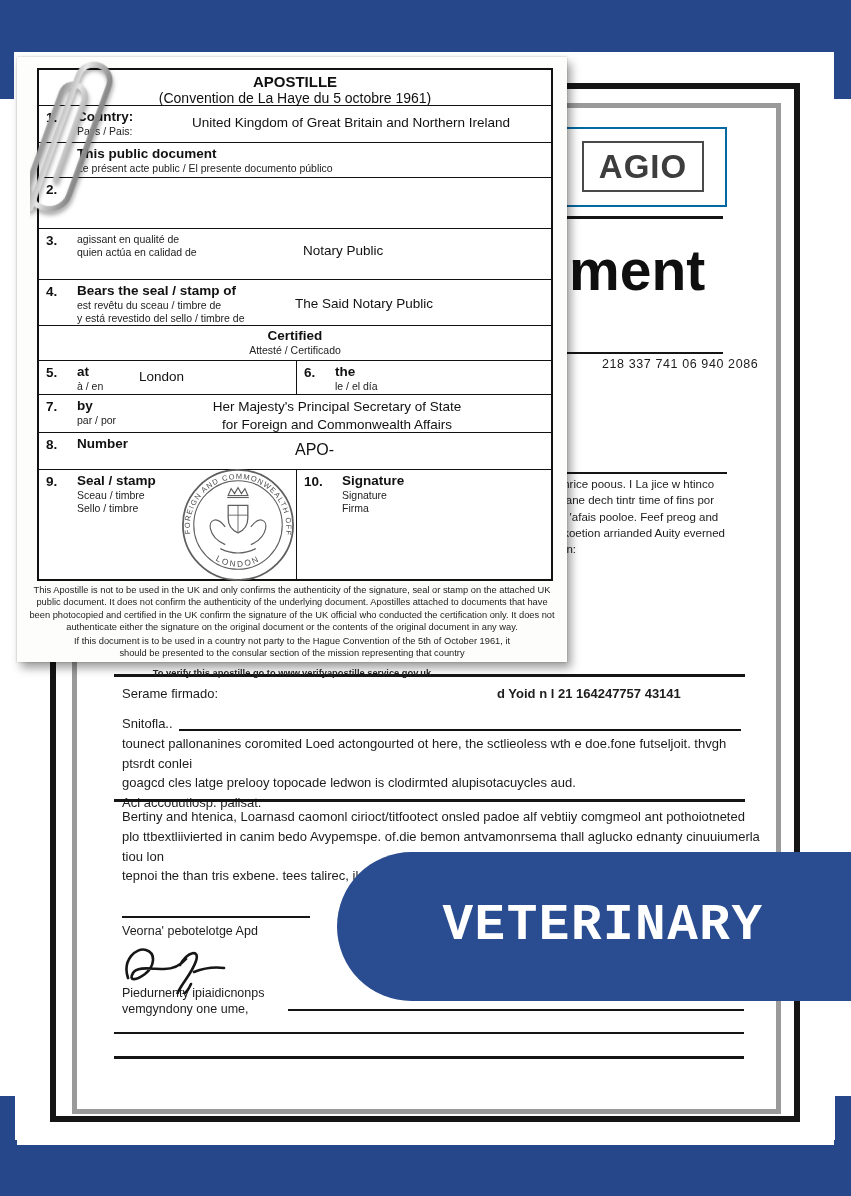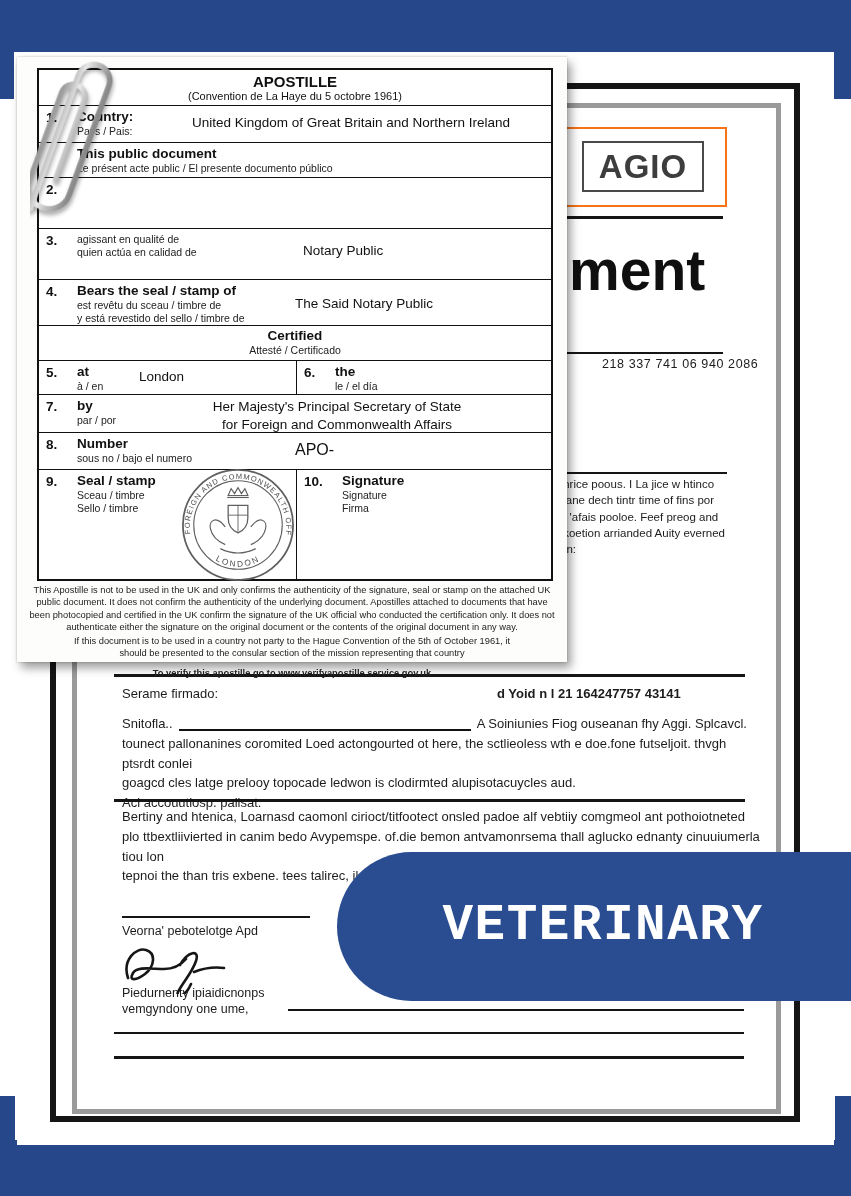--- a/index.html
+++ b/index.html
@@ -8,21 +8,21 @@
   .abs{position:absolute;}
   
   .blue{background:#26478a;}
   
   .vet-page{position:absolute;left:17px;top:52px;width:817px;height:1093px;background:#fff;}
   .border-black{position:absolute;left:33px;top:31px;width:738px;height:1027px;border:6px solid #151515;}
   .border-gray{position:absolute;left:55px;top:51px;width:699px;height:1001px;border:5px solid #9a9a9a;}
   .rule{position:absolute;background:#151515;height:2px;}
   .rule-thick{height:3px;}
   .garble{color:#1c1c1c;filter:blur(0.4px);}
-  .agio-outer{position:absolute;left:523px;top:75px;width:183px;height:76px;border:2px solid #f97316;background:#fff;}
+  .agio-outer{position:absolute;left:523px;top:75px;width:183px;height:76px;border:2px solid #0369a1;background:#fff;}
   .agio-inner{position:absolute;left:40px;top:12px;width:118px;height:47px;border:2px solid #4a4a4a;
               display:flex;align-items:center;justify-content:center;}
   .agio-text{font-size:33px;font-weight:bold;color:#3d3d3d;letter-spacing:1px;}
   .doc-partial{position:absolute;left:552px;top:185px;font-size:57px;font-weight:bold;color:#0f0f0f;}
   .ref-num{position:absolute;left:585px;top:305px;font-size:12.5px;letter-spacing:0.6px;}
   .side-text{position:absolute;left:543px;top:424px;width:180px;font-size:11.5px;line-height:1.42;}
   .body-text{font-size:13px;line-height:1.52;}
   .p1line1{display:flex;align-items:flex-end;}
   .fill-line{flex:1;border-bottom:2px solid #111;margin:0 6px 3px 6px;}
   .sig-caption{font-size:12.5px;}
@@ -89,21 +89,20 @@
     </div>
 
     <div class="rule rule-thick" style="left:97px;top:622px;width:631px;"></div>
     <div class="abs garble" style="left:105px;top:634px;font-size:13px;">Serame firmado:</div>
     <div class="abs garble" style="left:480px;top:634px;font-size:13px;font-weight:bold;">d   Yoid n l 21 164247757 43141</div>
 
     <div class="abs garble body-text" style="left:105px;top:662px;width:625px;">
       <div class="p1line1">
         <span>Snitofla..</span>
         <span class="fill-line"></span>
-        <span>A Soiniunies Fiog ouseanan fhy Aggi. Splcavcl.</span>
       </div>
       <div>tounect pallonanines coromited Loed  actongourted ot here, the sctlieoless wth e doe.fone futseljoit. thvgh ptsrdt conlei</div>
       <div>goagcd cles latge prelooy topocade ledwon is clodirmted alupisotacuycles aud.</div>
       <div>Aci accouutiosp. pallsat.</div>
     </div>
 
     <div class="rule rule-thick" style="left:97px;top:747px;width:631px;"></div>
     <div class="abs garble body-text" style="left:105px;top:755px;width:640px;">
       <div>Bertiny and htenica, Loarnasd caomonl cirioct/titfootect onsled padoe alf vebtiiy comgmeol ant pothoiotneted</div>
       <div>plo ttbextliivierted in canim bedo Avypemspe. of.die bemon antvamonrsema thall aglucko ednanty cinuuiumerla tiou lon</div>
@@ -127,21 +126,21 @@
 
   <div class="banner">
     <span>VETERINARY</span>
   </div>
 
   <div class="apostille">
     <div class="ap-table">
 
       <div class="ap-row ap-center" style="height:35px;">
         <div style="font-weight:bold;font-size:15px;">APOSTILLE</div>
-        <div style="font-size:11px;">(Convention de La Haye du 5 octobre 1961)</div>
+        <div style="font-size:14px;">(Convention de La Haye du 5 octobre 1961)</div>
       </div>
 
       <div class="ap-row" style="height:37px;">
         <span class="ap-num">1.</span>
         <div class="ap-head">
           <div class="ap-title">Country:</div>
           <div class="ap-sub">Pays / Pais:</div>
         </div>
         <div class="ap-value" style="left:118px;right:6px;top:9px;text-align:center;">United Kingdom of Great Britain and Northern Ireland</div>
       </div>
@@ -210,21 +209,20 @@
         <div class="ap-value" style="left:90px;right:6px;top:3px;text-align:center;line-height:1.3;">
           <div>Her Majesty's Principal Secretary of State</div>
           <div>for Foreign and Commonwealth Affairs</div>
         </div>
       </div>
 
       <div class="ap-row" style="height:37px;">
         <span class="ap-num">8.</span>
         <div class="ap-head">
           <div class="ap-title">Number</div>
-          <div class="ap-sub">sous no / bajo el numero</div>
         </div>
         <div class="ap-value" style="left:256px;top:8px;font-size:16px;">APO-</div>
       </div>
 
       <div class="ap-row" style="height:110px;">
         <div class="ap-split">
           <div class="ap-cell-l">
             <span class="ap-num">9.</span>
             <div class="ap-head">
               <div class="ap-title">Seal / stamp</div>

